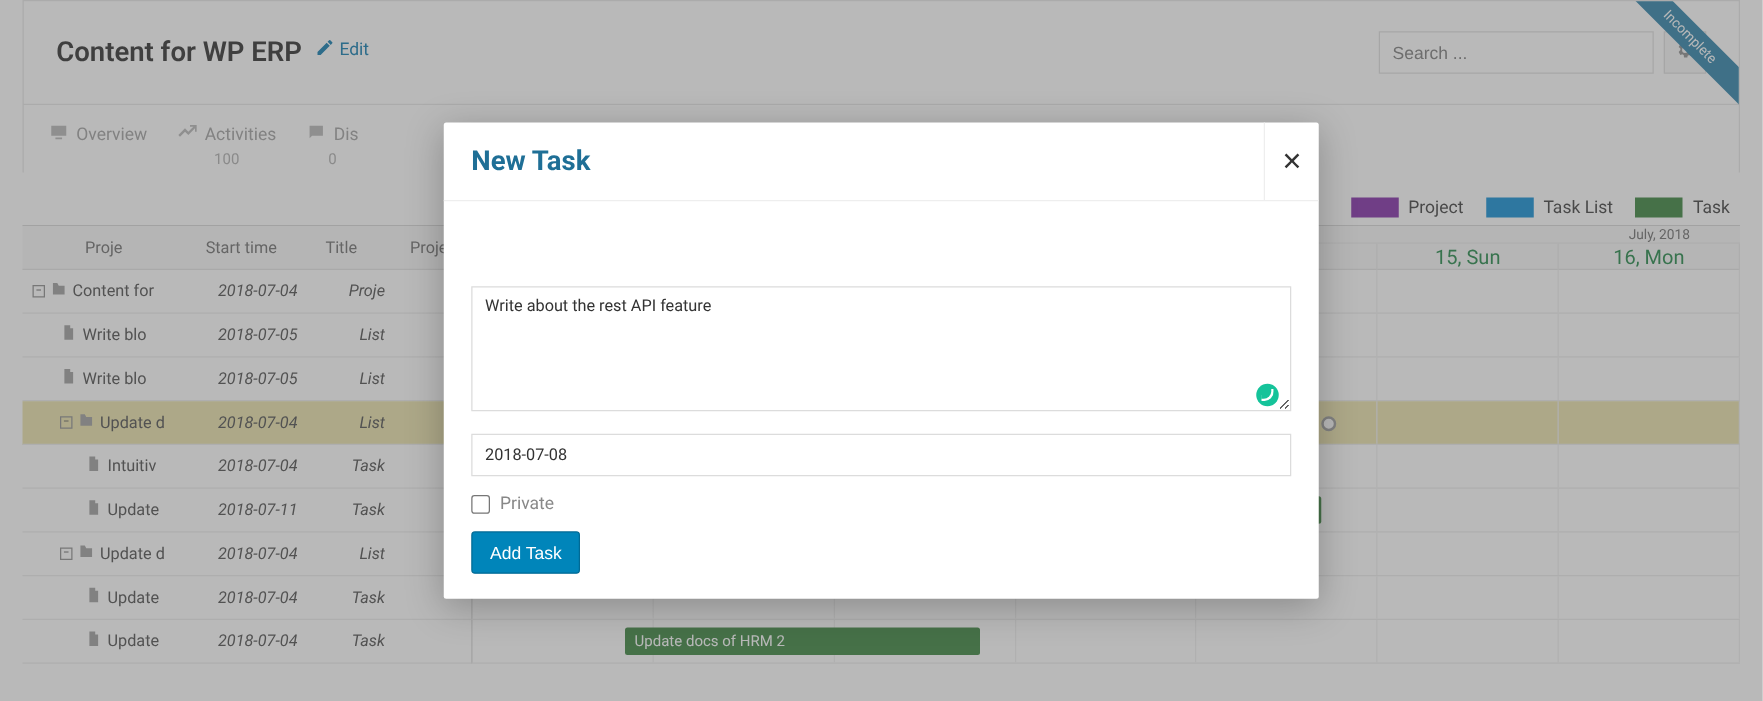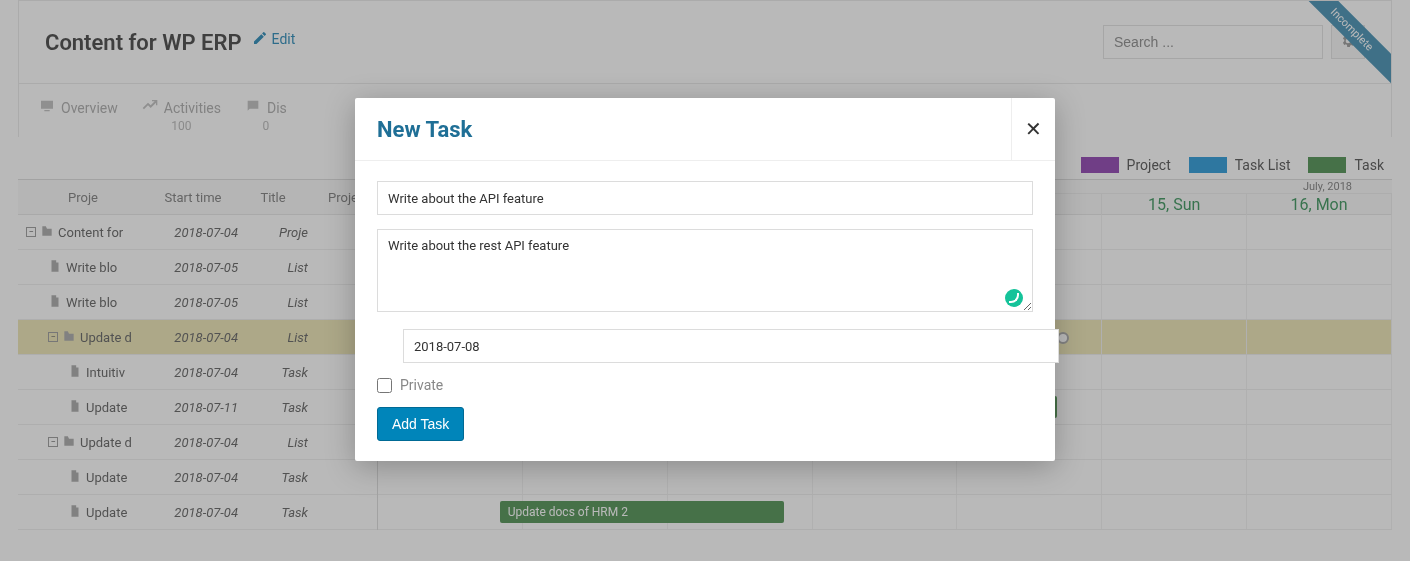--- a/index.html
+++ b/index.html
@@ -66,25 +66,25 @@
 
   
   .overlay { position: absolute; inset: 0; background: rgba(100,100,100,0.45); display: flex; align-items: flex-start; justify-content: center; padding-top: 98px; }
   .modal { width: 700px; background: #fff; border-radius: 2px; box-shadow: 0 6px 30px rgba(0,0,0,0.25); }
   .modal-head { display: flex; align-items: center; justify-content: space-between; border-bottom: 1px solid #eee; gap: 24px; }
   .modal-title { font-size: 22px; font-weight: 700; color: #1f6f96; padding: 18px 22px; }
   .modal-close { width: 44px; height: 62px; border-left: 1px solid #eee; display: flex; align-items: center; justify-content: center; font-size: 20px; color: #333; cursor: pointer; }
   .modal-body { padding: 20px 22px; display: flex; flex-direction: column; gap: 14px; }
   .m-input, .m-textarea, .m-date, .m-select { width: 100%; border: 1px solid #dcdcdc; font-size: 13px; color: #333; background: #fff; font-family: inherit; }
   .m-input { height: 34px; padding: 0 10px; }
-  .m-textarea { height: 83px; padding: 8px 10px; resize: both; position: relative; }
+  .m-textarea { height: 100px; padding: 8px 10px; resize: both; position: relative; margin-top: 48px; }
   .ta-wrap { position: relative; }
   .grammarly { position: absolute; right: 10px; bottom: 8px; width: 18px; height: 18px; border-radius: 50%; background: #15c39a; display: flex; align-items: center; justify-content: center; }
   .grammarly::after { content: ""; width: 8px; height: 8px; border: 2px solid #fff; border-left: none; border-top: none; border-radius: 0 0 8px 0; transform: rotate(0deg); }
-  .m-date { height: 34px; padding: 0 10px; margin-left: 26px; }
+  .m-date { height: 34px; padding: 0 10px; }
   .m-select { height: 40px; display: flex; align-items: center; padding: 0 8px; position: relative; cursor: pointer; }
   .chip { background: #2e9e71; color: #fff; font-size: 13px; padding: 3px 8px; border-radius: 3px; display: inline-flex; align-items: center; gap: 8px; }
   .chip .x { font-size: 12px; cursor: pointer; opacity: .85; }
   .sel-caret { position: absolute; right: 12px; top: 50%; transform: translateY(-50%); color: #aaa; font-size: 11px; }
   .private-row { display: flex; align-items: center; gap: 8px; color: #888; }
   .private-row input { width: 15px; height: 15px; }
   .add-btn { align-self: flex-start; background: #0085ba; color: #fff; border: 1px solid #006a95; padding: 8px 14px; font-size: 14px; border-radius: 3px; cursor: pointer; }
 </style>
 </head>
 <body>
@@ -399,21 +399,20 @@
 
   <div class="overlay">
     <div class="modal">
       <div class="modal-head">
         <div class="modal-title">New Task</div>
         <div class="modal-close">
           <span>✕</span>
         </div>
       </div>
       <div class="modal-body">
-        <input class="m-input" value="Write about the API feature" style="">
         <div class="ta-wrap">
           <textarea class="m-textarea" style="">Write about the rest API feature</textarea>
           <div class="grammarly"></div>
         </div>
         <input class="m-date" value="2018-07-08" style="">
         <label class="private-row">
           <input type="checkbox" style="">
           <span>Private</span>
         </label>
         <button class="add-btn">Add Task</button>

